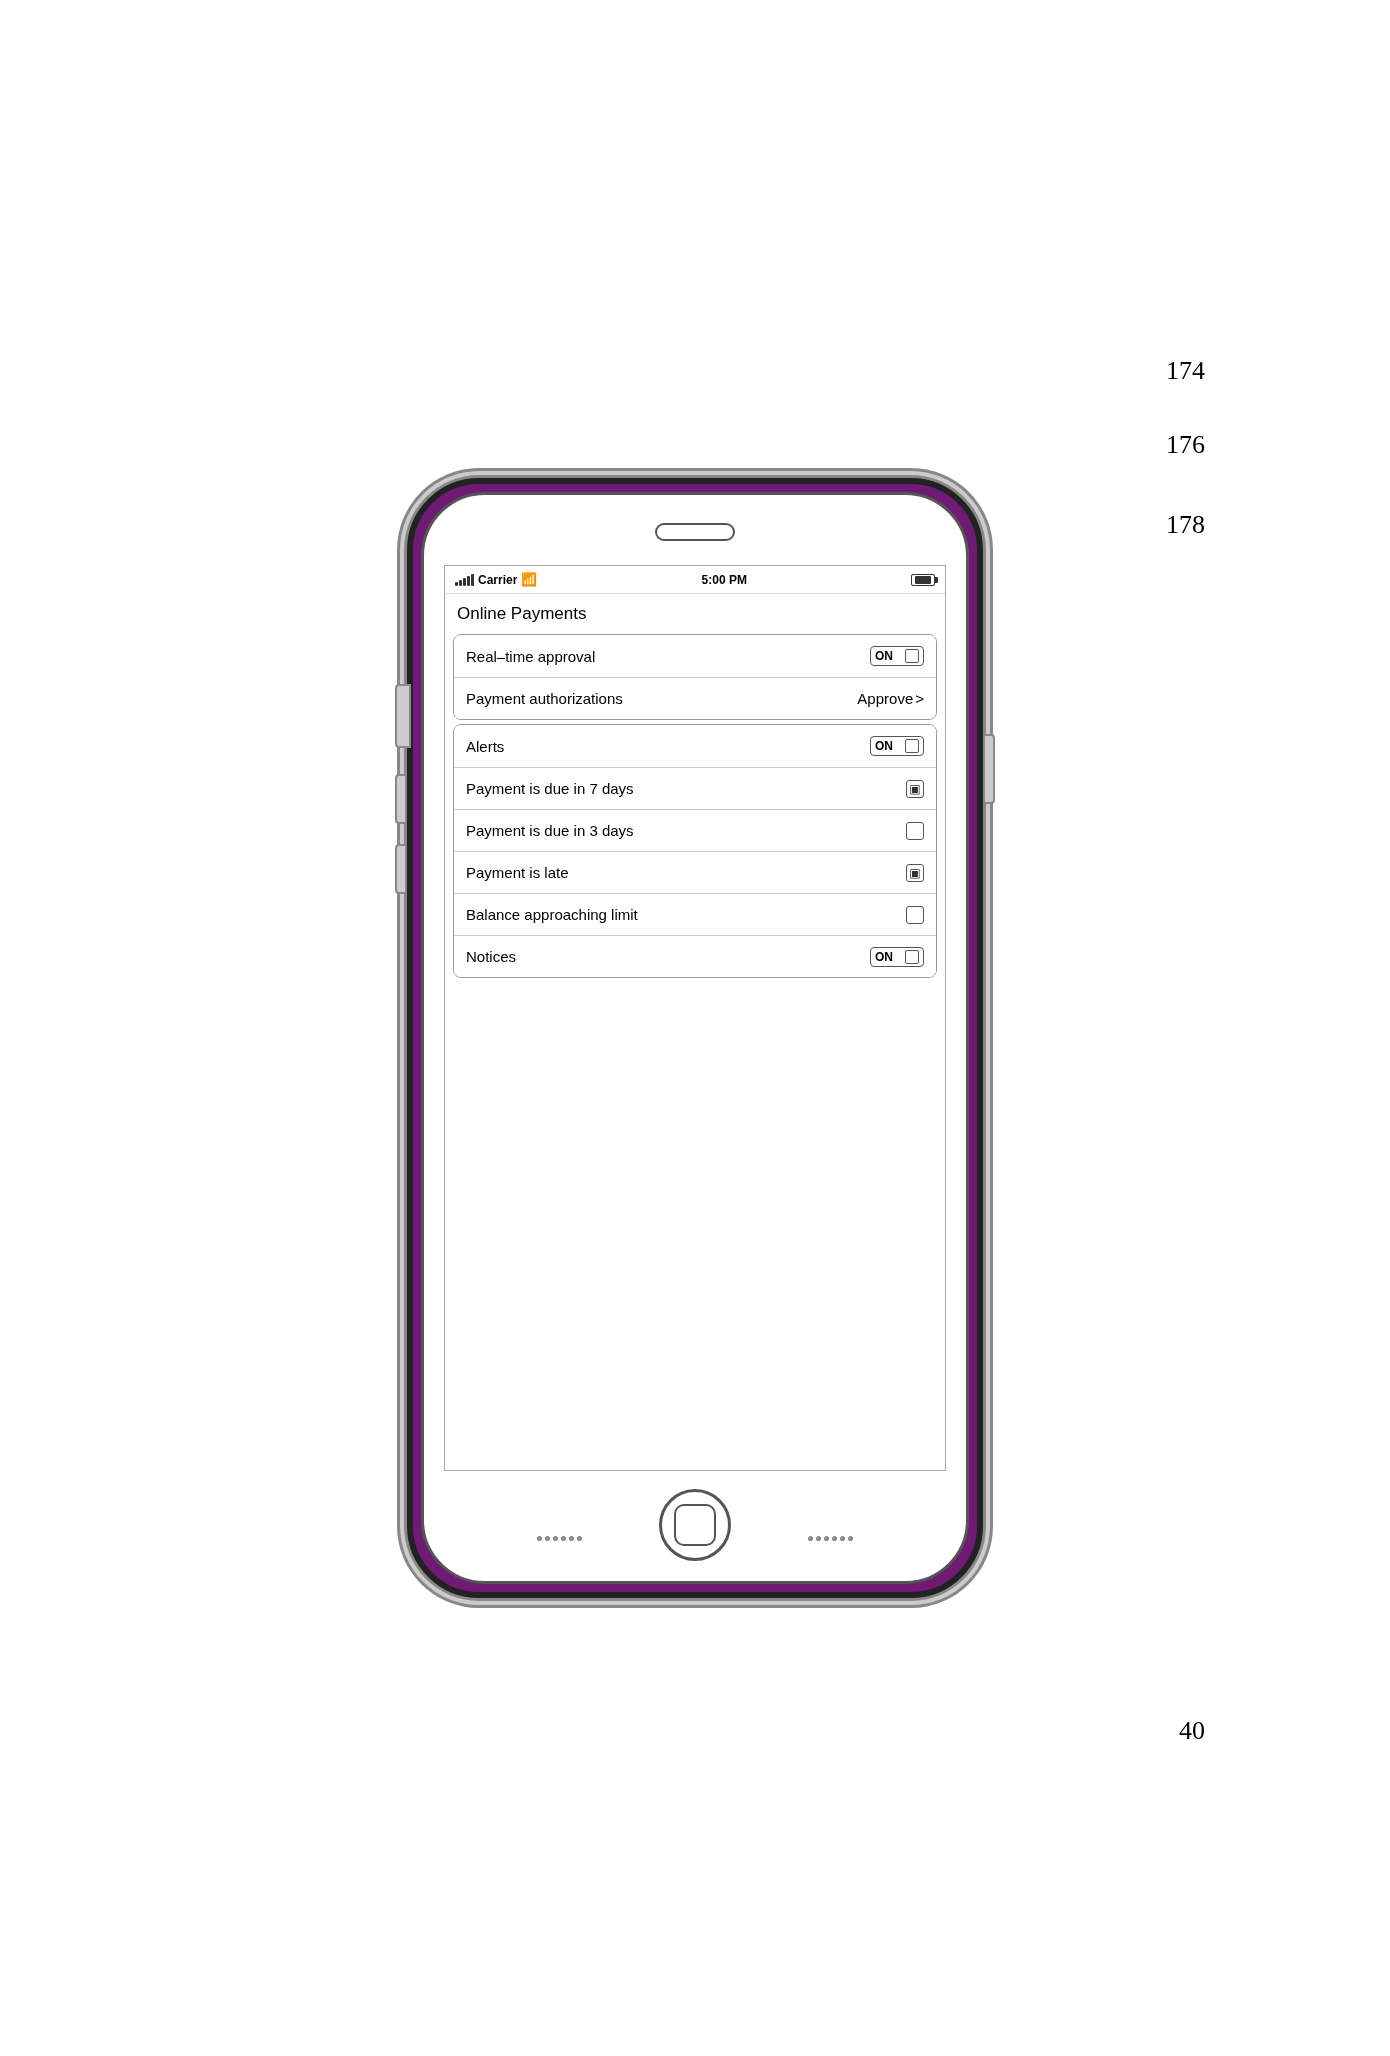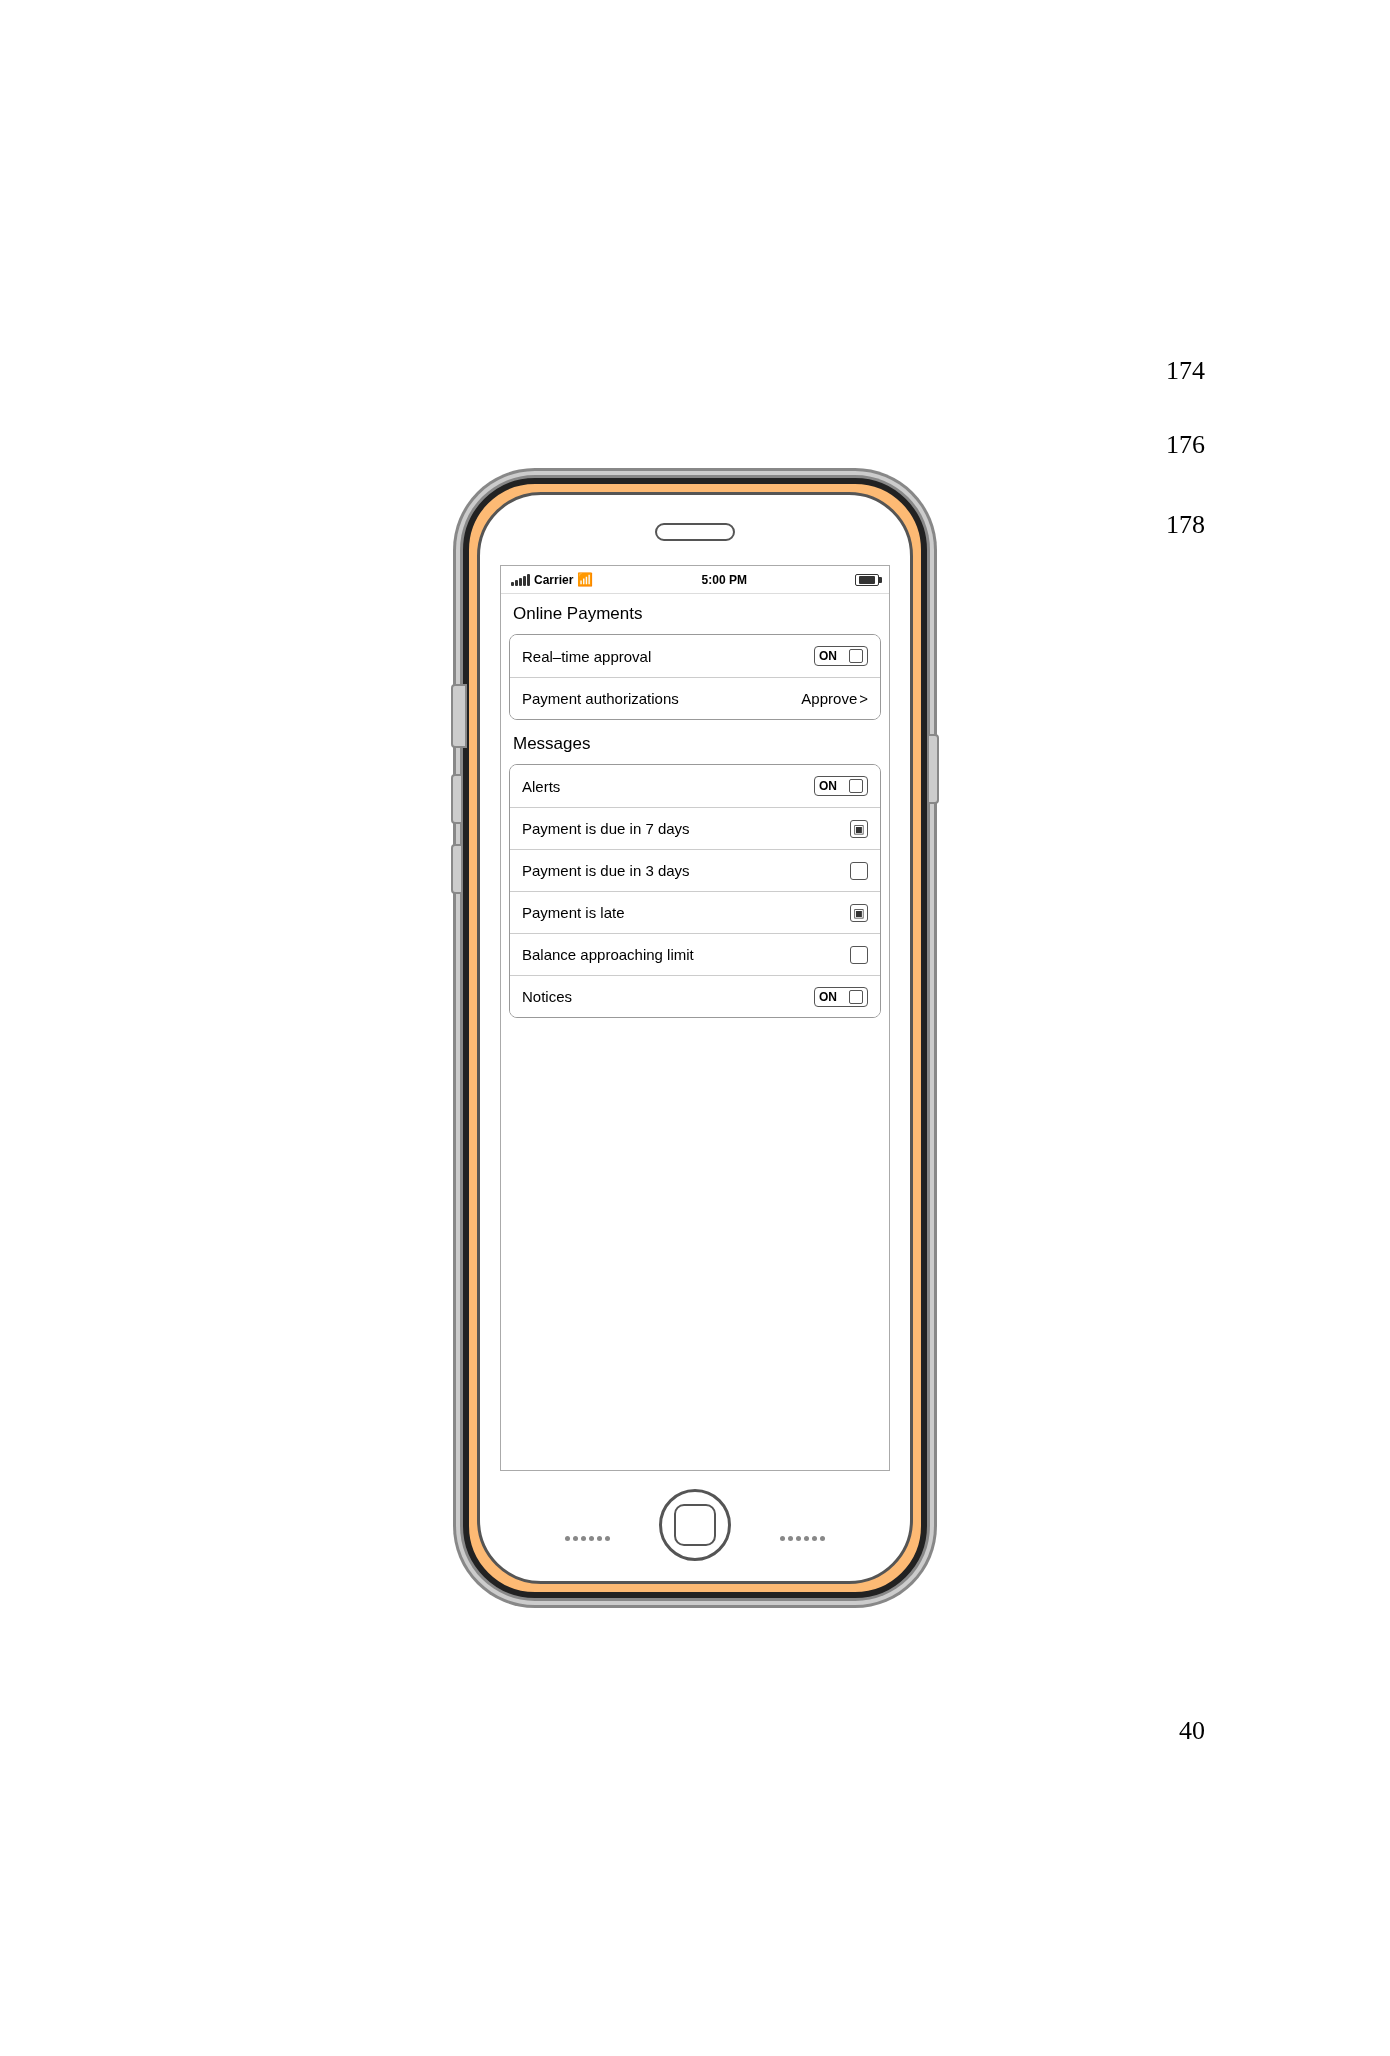--- a/index.html
+++ b/index.html
@@ -19,23 +19,23 @@
       width: 1390px;
       height: 2056px;
       display: flex;
       justify-content: center;
       align-items: center;
     }
 
     
     .phone-outer {
       position: relative;
-      width: 464px;
+      width: 576px;
       height: 1120px;
-      background: #fdba74;
+      background: #701a75;
       border: 6px solid #222;
       border-radius: 72px;
       box-shadow: 0 0 0 3px #888, 0 0 0 7px #ccc, 0 0 0 10px #888;
       margin-top: 20px;
     }
 
     
     .phone-outer::before {
       content: '';
       position: absolute;
@@ -389,21 +389,20 @@
 
             <div class="list-row">
               <span class="list-row-label">Payment  authorizations</span>
               <div class="approve-link">
                 <span>Approve</span>
                 <span>&gt;</span>
               </div>
             </div>
           </div>
 
-          <div class="section-title">Messages</div>
 
           <div class="card">
 
             <div class="list-row">
               <span class="list-row-label">Alerts</span>
               <div class="toggle-switch">
                 <span class="toggle-on-text">ON</span>
                 <div class="toggle-knob"></div>
               </div>
             </div>

